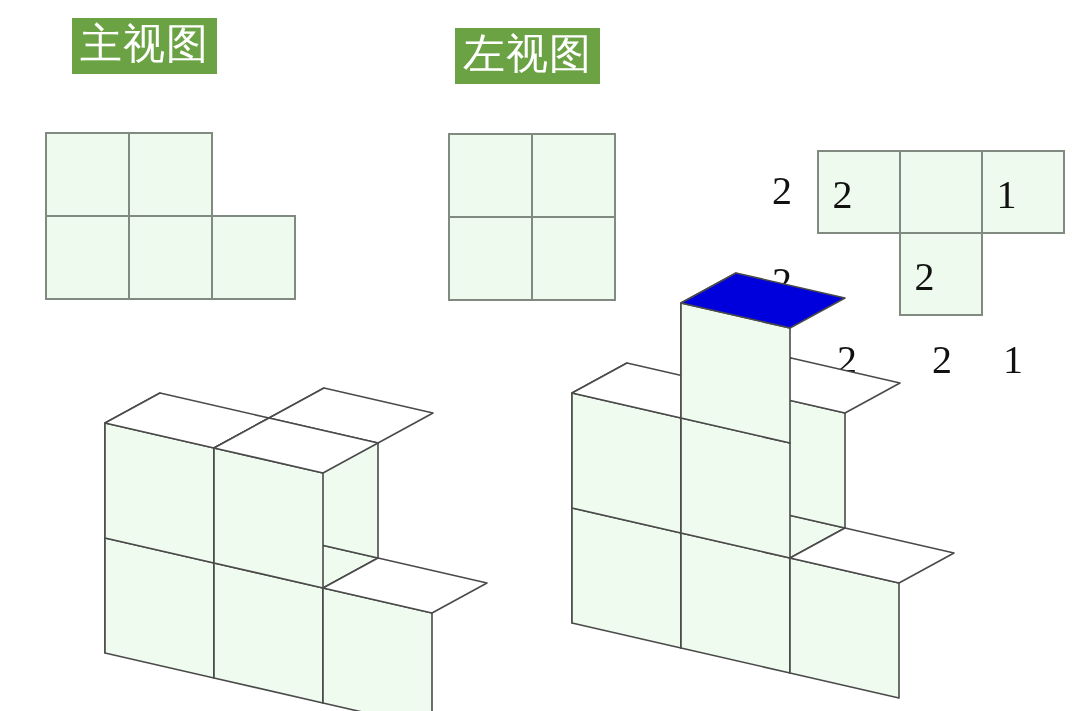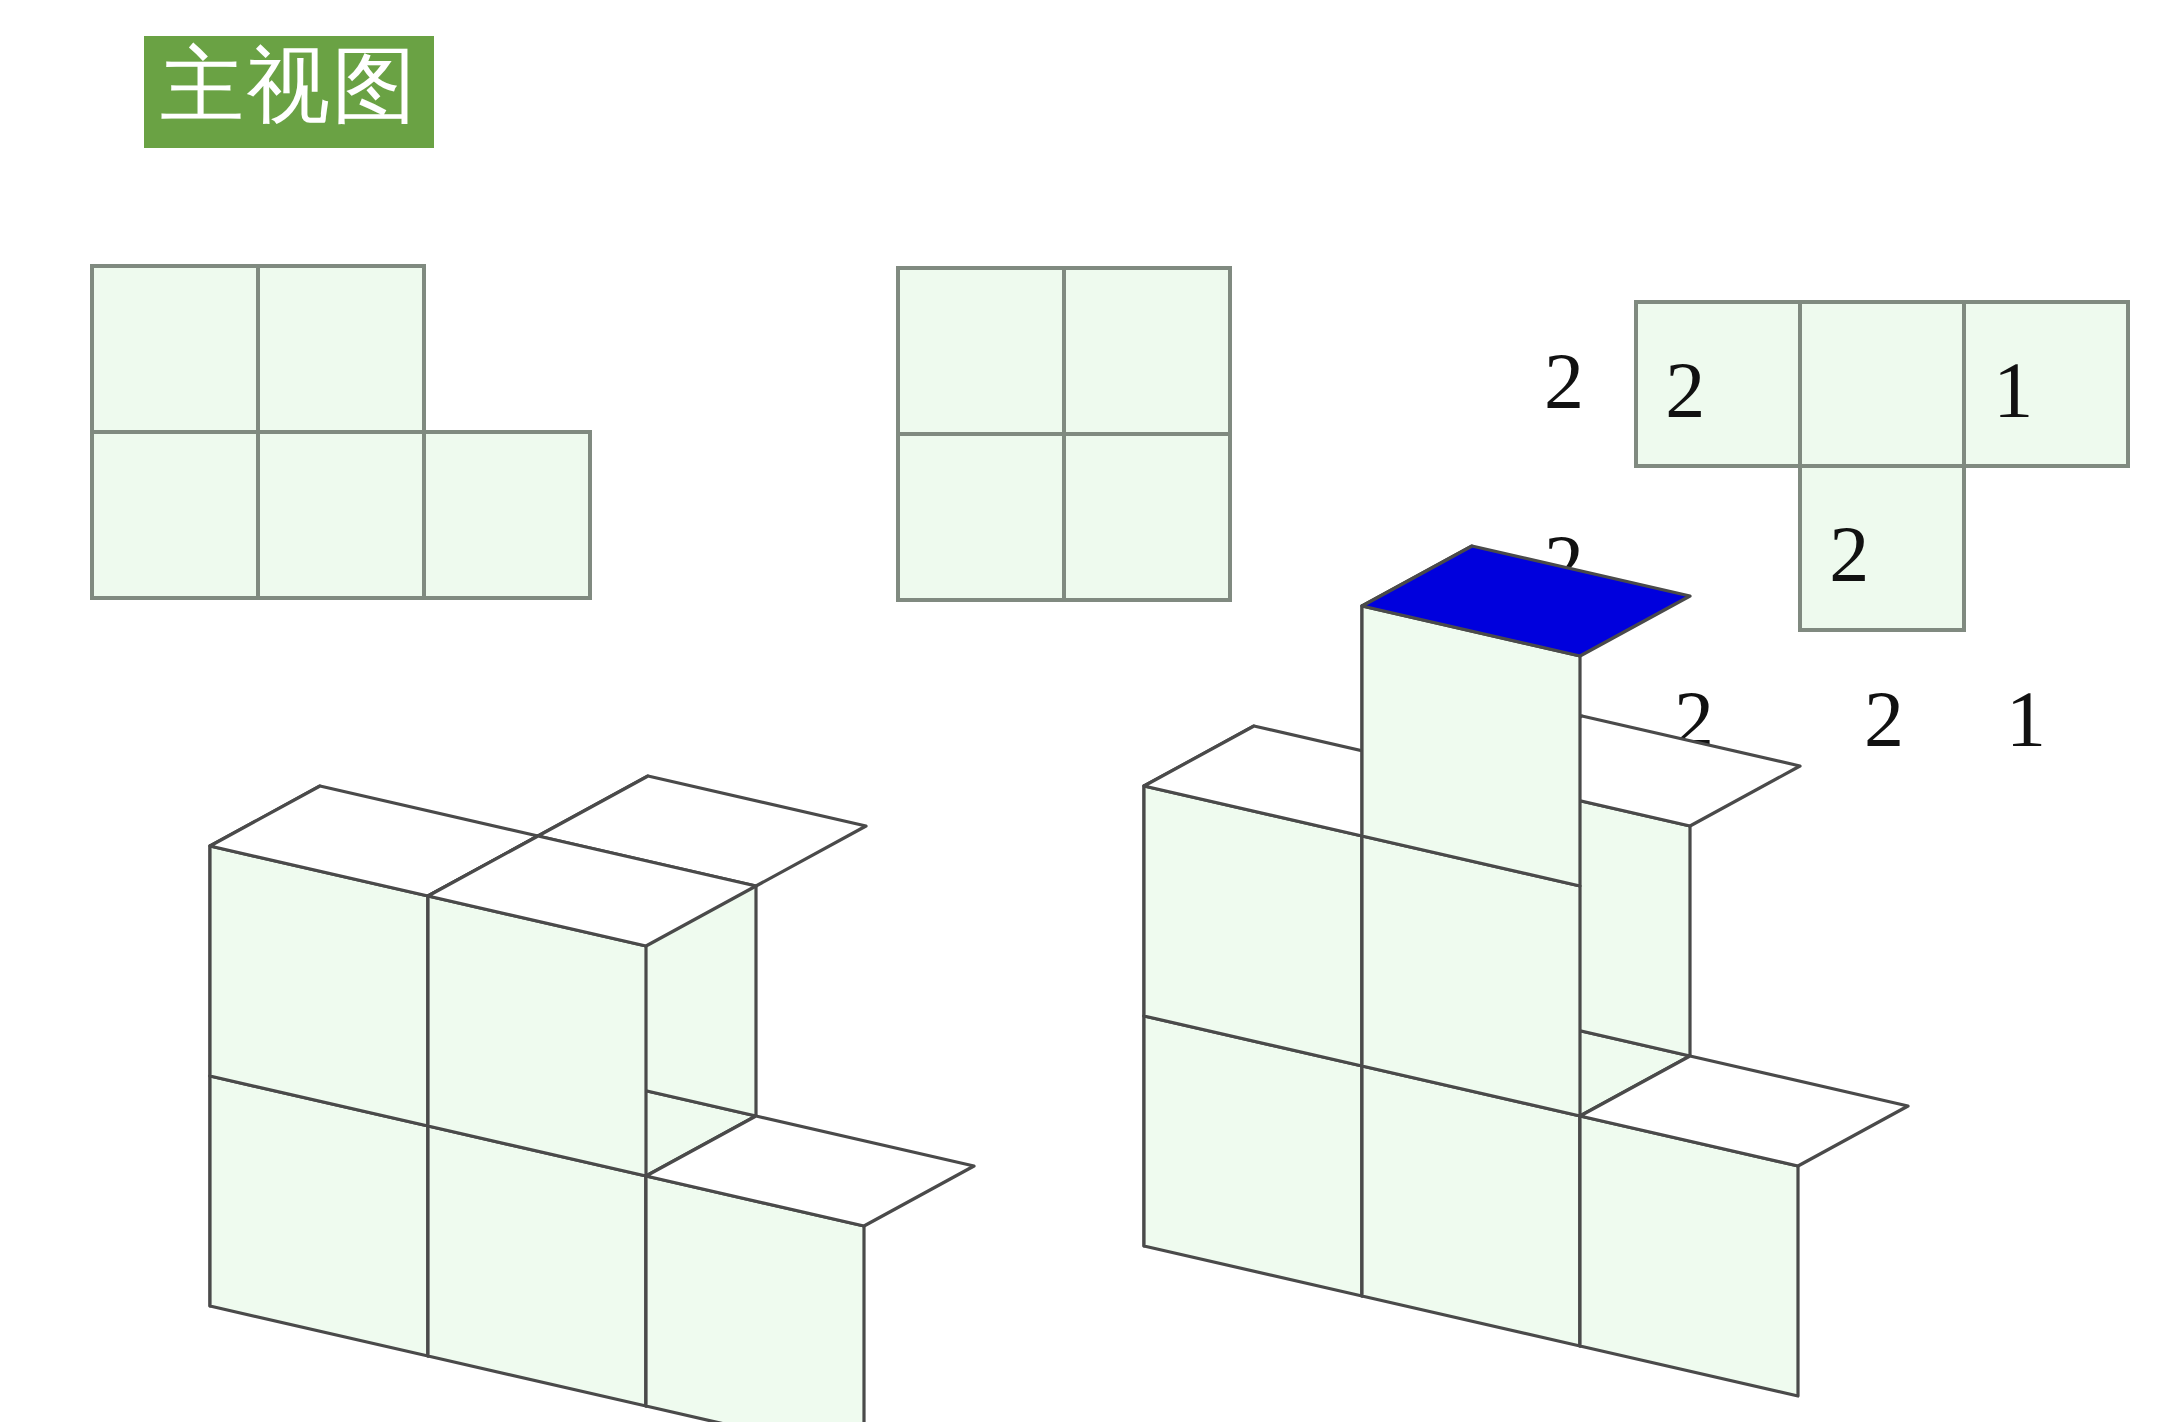--- a/index.html
+++ b/index.html
@@ -48,20 +48,21 @@
   svg { display: block; overflow: visible; }
   .svg-abs { position: absolute; }
 </style>
 </head>
 <body>
 
 <div class="stage">
 
   <div class="view-label" id="label-front">主视图</div>
 
+  <div class="view-label" id="label-side">左视图</div>
 
 
   <svg class="svg-abs" id="svg-front" width="260" height="180" style="left:30px; top:129px;">
       <rect x="4" y="4" width="83" height="83" fill="#eefaee" stroke="#808a80" stroke-width="2"></rect>
       <rect x="87" y="4" width="83" height="83" fill="#eefaee" stroke="#808a80" stroke-width="2"></rect>
       <rect x="4" y="87" width="83" height="83" fill="#eefaee" stroke="#808a80" stroke-width="2"></rect>
       <rect x="87" y="87" width="83" height="83" fill="#eefaee" stroke="#808a80" stroke-width="2"></rect>
       <rect x="170" y="87" width="83" height="83" fill="#eefaee" stroke="#808a80" stroke-width="2"></rect>
     </svg>
 

